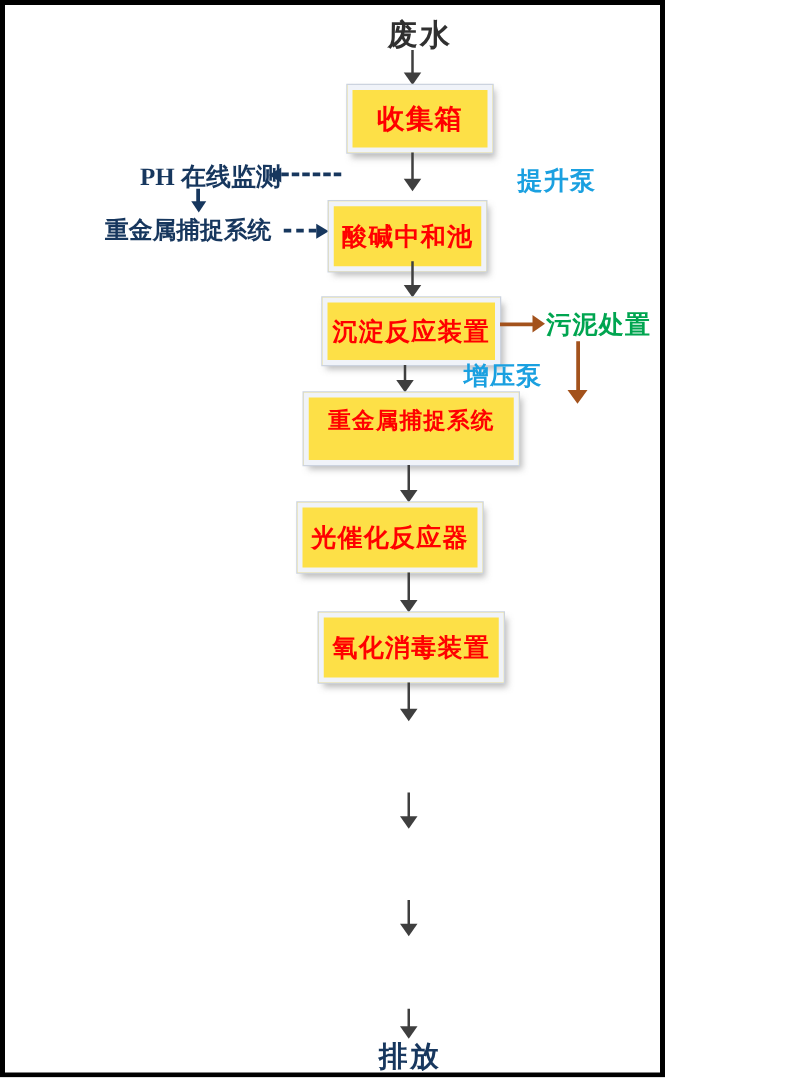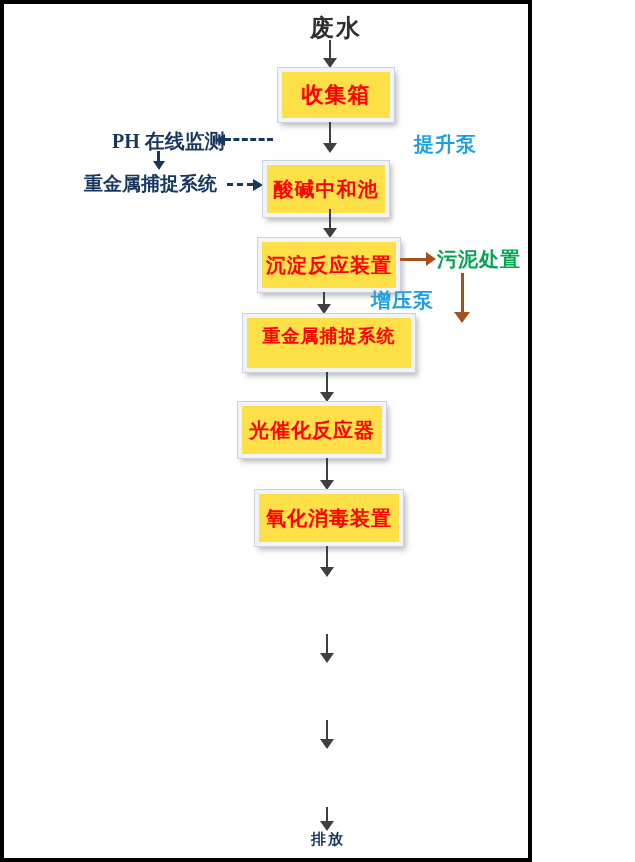--- a/index.html
+++ b/index.html
@@ -192,16 +192,16 @@
     <i class="shaft"></i>
     <b class="head"></b>
   </div>
 
 
   <div class="va" style="left:320px;top:807px;height:24px;">
     <i class="shaft"></i>
     <b class="head"></b>
   </div>
 
-  <div class="lbl navy center" style="left:292px;top:830px;width:72px;font-size:15px;letter-spacing:2px;">排放</div>
+  <div class="lbl navy center" style="left:292px;top:830px;width:72px;font-size:23px;letter-spacing:2px;">排放</div>
 
   <div class="frame"></div>
 </div>
 
 </body></html>

